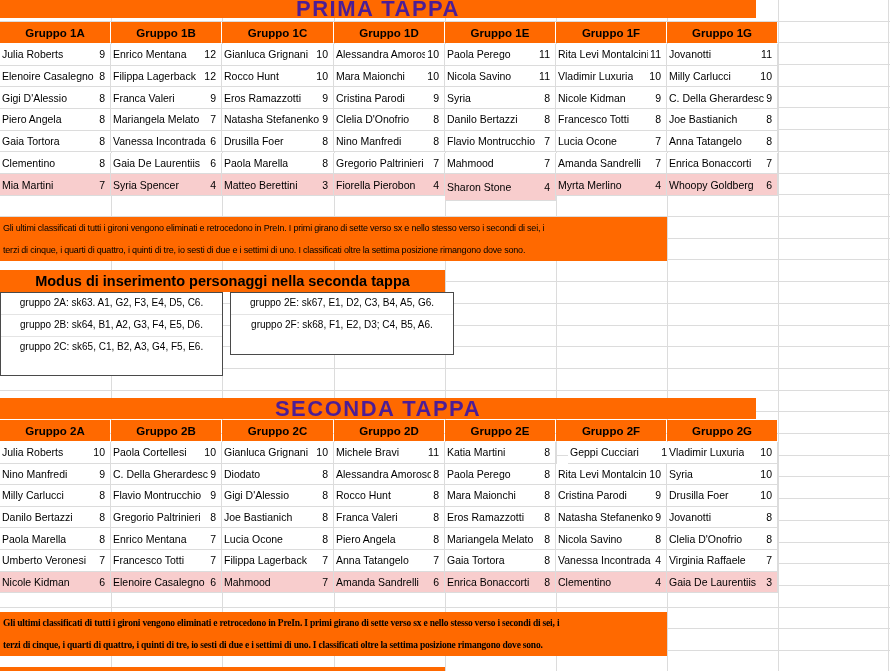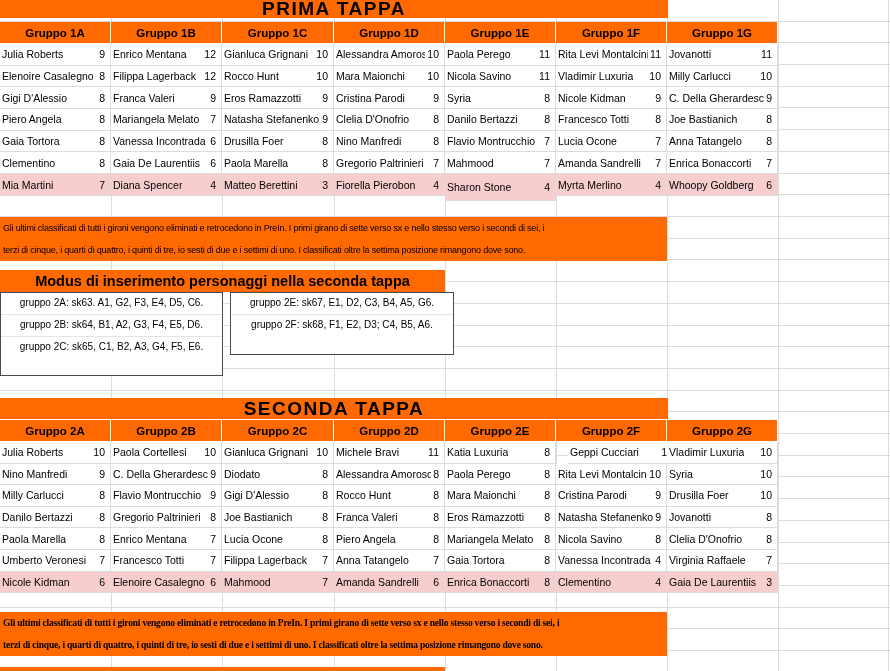--- a/index.html
+++ b/index.html
@@ -3,23 +3,23 @@
 <meta charset="utf-8">
 <style>
   html,body{margin:0;padding:0;background:#fff;}
   #sheet{
     position:relative;width:890px;height:671px;overflow:hidden;background:#fff;
     font-family:"Liberation Sans",sans-serif;color:#000;
     background-image:repeating-linear-gradient(to bottom,#fff 0px,#fff 20.7px,#dcdcdc 20.7px,#dcdcdc 21.7px);
   }
   .vline{position:absolute;top:0;bottom:0;width:1px;background:#dcdcdc;z-index:0;}
   .stage-title{
-    position:absolute;left:0;width:668px;background:#ff6900;z-index:2;
+    position:absolute;left:0;width:756px;background:#ff6900;z-index:2;
     display:flex;align-items:center;justify-content:center;
-    font-weight:bold;font-size:19px;letter-spacing:1.5px;color:#000000;
+    font-weight:bold;font-size:22px;letter-spacing:1.5px;color:#4c1d95;
   }
   .ghead{
     position:absolute;background:#ff6900;z-index:2;box-sizing:border-box;
     display:flex;align-items:center;justify-content:center;
     font-weight:bold;font-size:11.5px;
   }
   .cell{
     position:absolute;background:#fff;z-index:1;box-sizing:border-box;
     border-right:1px solid #dcdcdc;border-bottom:1px solid #dcdcdc;
     display:flex;align-items:center;justify-content:space-between;
@@ -106,21 +106,21 @@
       </div>
       <div class="cell" style="left: 111px; top: 130.8px; width: 111px; height: 21.7px;">
         <span class="pname">Vanessa Incontrada</span>
         <span class="pscore">6</span>
       </div>
       <div class="cell" style="left: 111px; top: 152.5px; width: 111px; height: 21.7px;">
         <span class="pname">Gaia De Laurentiis</span>
         <span class="pscore">6</span>
       </div>
       <div class="cell last" style="left: 111px; top: 174.2px; width: 111px; height: 21.7px;">
-        <span class="pname">Diana Spencer</span>
+        <span class="pname">Syria Spencer</span>
         <span class="pscore">4</span>
       </div>
       <div class="ghead" style="left: 222px; top: 22px; width: 111px; height: 21px;">Gruppo 1C</div>
       <div class="cell" style="left: 222px; top: 44px; width: 112px; height: 21.7px;">
         <span class="pname">Gianluca Grignani</span>
         <span class="pscore">10</span>
       </div>
       <div class="cell" style="left: 222px; top: 65.7px; width: 112px; height: 21.7px;">
         <span class="pname">Rocco Hunt</span>
         <span class="pscore">10</span>
@@ -373,21 +373,21 @@
       <div class="cell" style="left: 334px; top: 550px; width: 111px; height: 21.6px;">
         <span class="pname">Anna Tatangelo</span>
         <span class="pscore">7</span>
       </div>
       <div class="cell last" style="left: 334px; top: 571.6px; width: 111px; height: 21.6px;">
         <span class="pname">Amanda Sandrelli</span>
         <span class="pscore">6</span>
       </div>
       <div class="ghead" style="left: 445px; top: 420px; width: 110px; height: 21px;">Gruppo 2E</div>
       <div class="cell" style="left: 445px; top: 442px; width: 111px; height: 21.6px;">
-        <span class="pname">Katia Luxuria</span>
+        <span class="pname">Katia Martini</span>
         <span class="pscore">8</span>
       </div>
       <div class="cell" style="left: 445px; top: 463.6px; width: 111px; height: 21.6px;">
         <span class="pname">Paola Perego</span>
         <span class="pscore">8</span>
       </div>
       <div class="cell" style="left: 445px; top: 485.2px; width: 111px; height: 21.6px;">
         <span class="pname">Mara Maionchi</span>
         <span class="pscore">8</span>
       </div>

